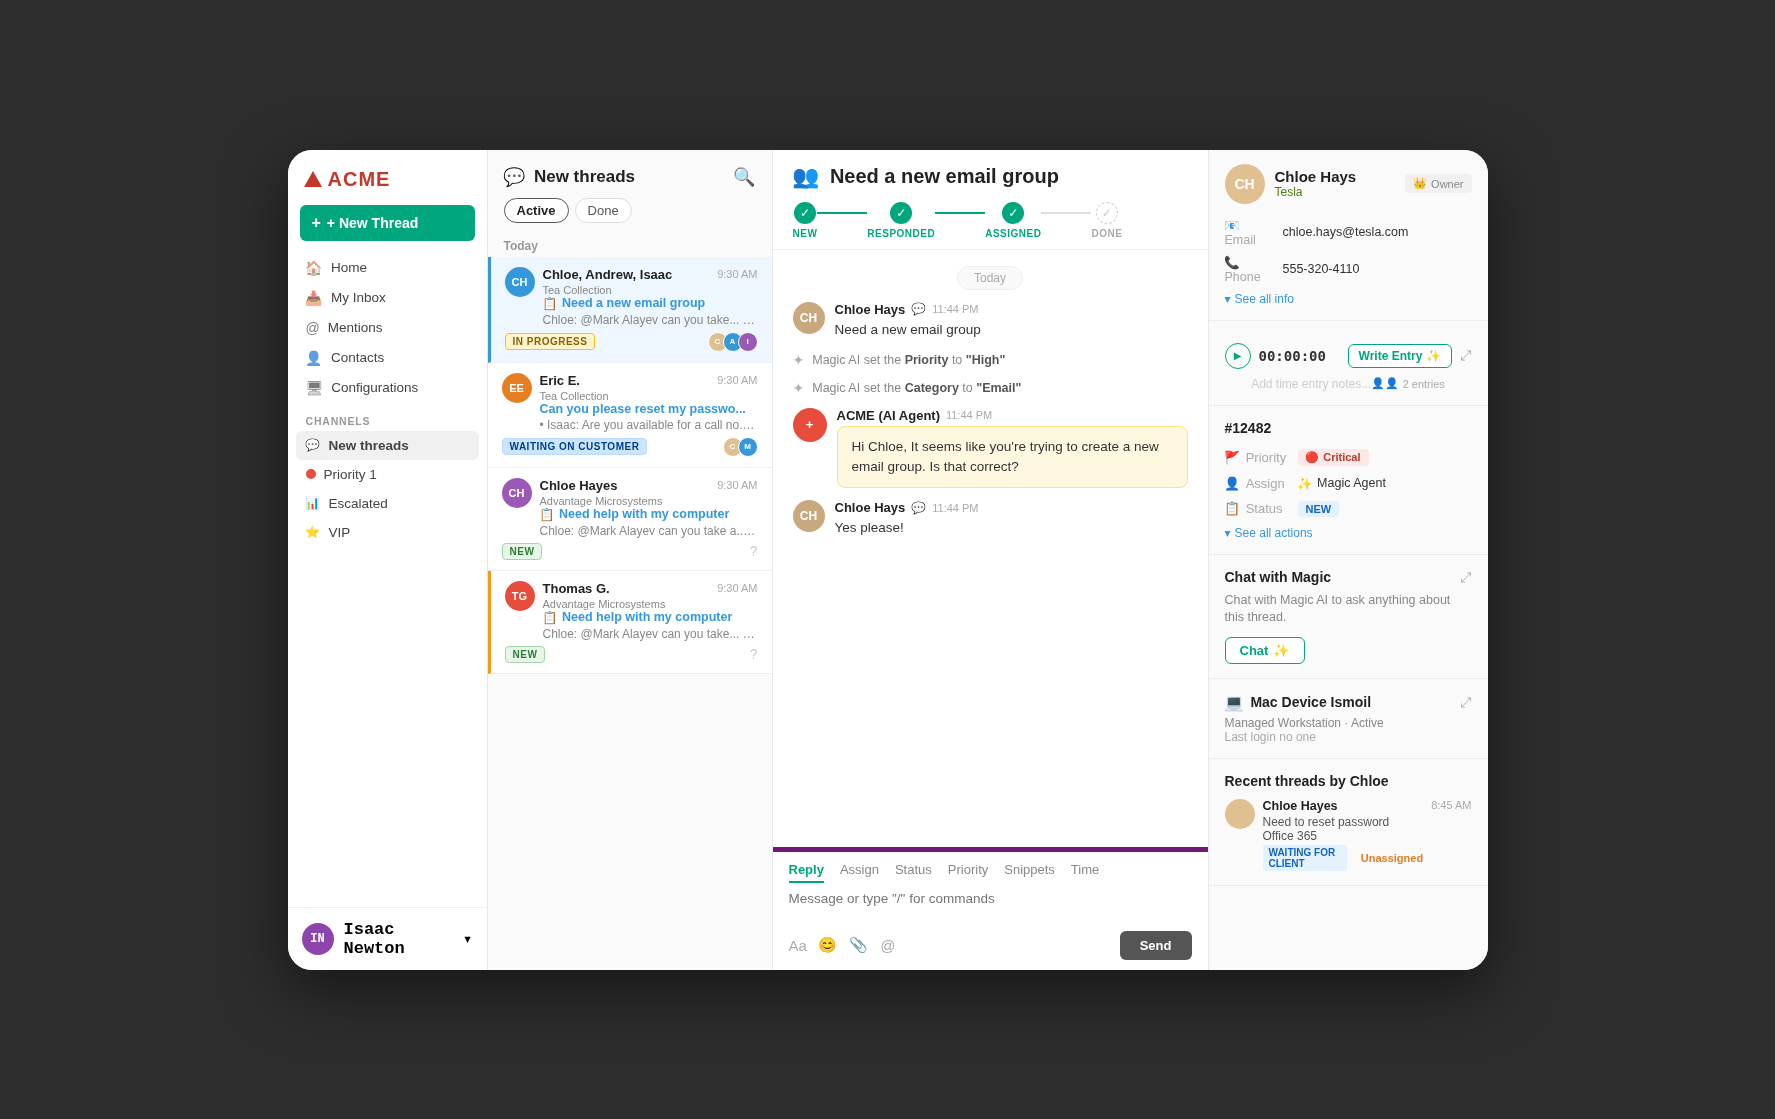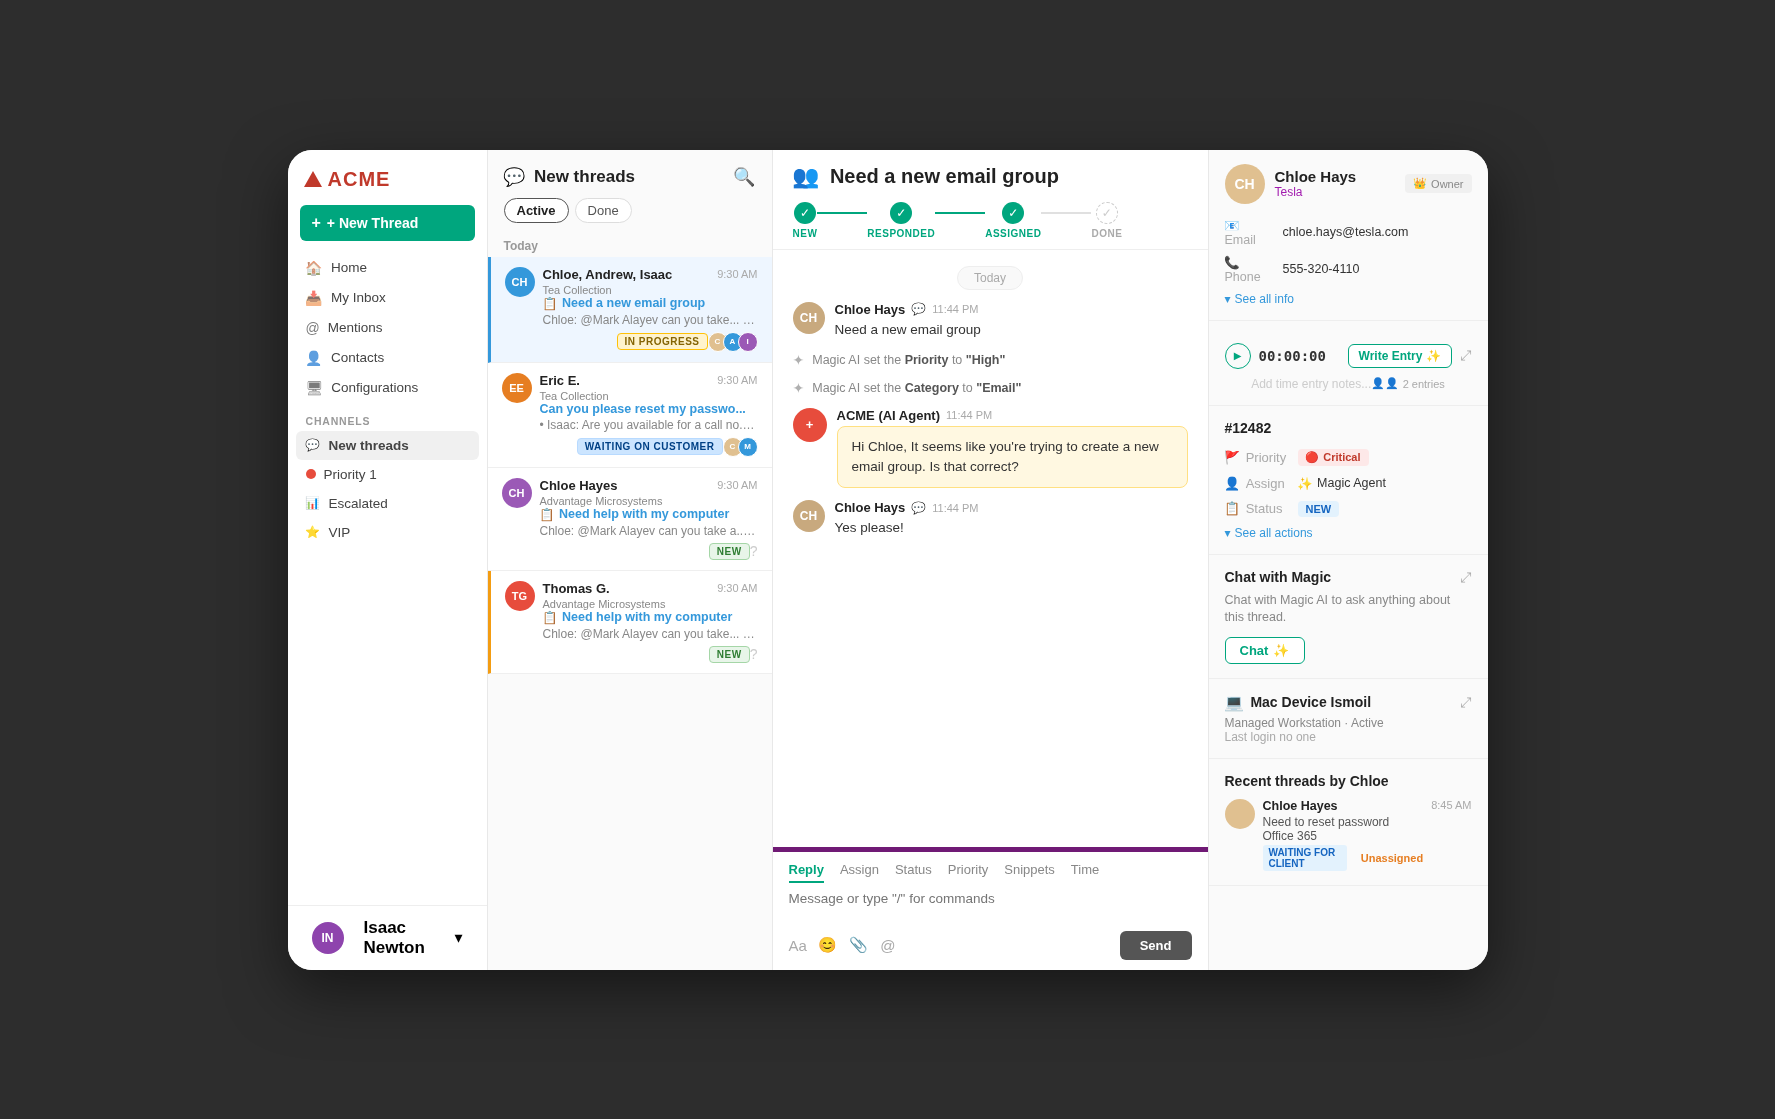--- a/index.html
+++ b/index.html
@@ -100,26 +100,27 @@
       color: #444;
       cursor: pointer;
     }
     .channel-item.active {
       background: #f0f0f0;
       font-weight: 600;
     }
     .ch-icon { font-size: 12px; }
     .dot-red { width: 10px; height: 10px; background: #e74c3c; border-radius: 50%; display: inline-block; }
     .sidebar-user {
-      padding: 12px 24px;
-      display: flex;
-      align-items: center;
-      gap: 20px;
+      padding: 12px 14px;
+      display: flex;
+      align-items: center;
+      gap: 10px;
       border-top: 1px solid #eee;
       cursor: pointer;
+      font-family: Liberation Mono, monospace;
     }
     .user-avatar-sm {
       width: 32px;
       height: 32px;
       border-radius: 50%;
       background: #8e44ad;
       display: flex;
       align-items: center;
       justify-content: center;
       color: #fff;
@@ -235,21 +236,21 @@
     .thread-preview {
       font-size: 12px;
       color: #888;
       white-space: nowrap;
       overflow: hidden;
       text-overflow: ellipsis;
     }
     .thread-meta {
       display: flex;
       align-items: center;
-      justify-content: flex-end;
+      justify-content: space-between;
       margin-top: 5px;
     }
     .status-badge {
       font-size: 10px;
       font-weight: 700;
       padding: 2px 7px;
       border-radius: 4px;
       letter-spacing: 0.5px;
     }
     .badge-inprogress { background: #fff3cd; color: #856404; border: 1px solid #ffc107; }
@@ -488,21 +489,21 @@
       border-radius: 50%;
       background: #e0c090;
       display: flex;
       align-items: center;
       justify-content: center;
       font-size: 14px;
       font-weight: 700;
       color: #fff;
     }
     .contact-name { font-size: 15px; font-weight: 700; color: #222; }
-    .contact-company { font-size: 12px; color: #a21caf; }
+    .contact-company { font-size: 12px; color: #4d7c0f; }
     .owner-badge {
       margin-left: auto;
       display: flex;
       align-items: center;
       gap: 4px;
       font-size: 11px;
       color: #888;
       background: #f0f0f0;
       padding: 3px 8px;
       border-radius: 4px;

